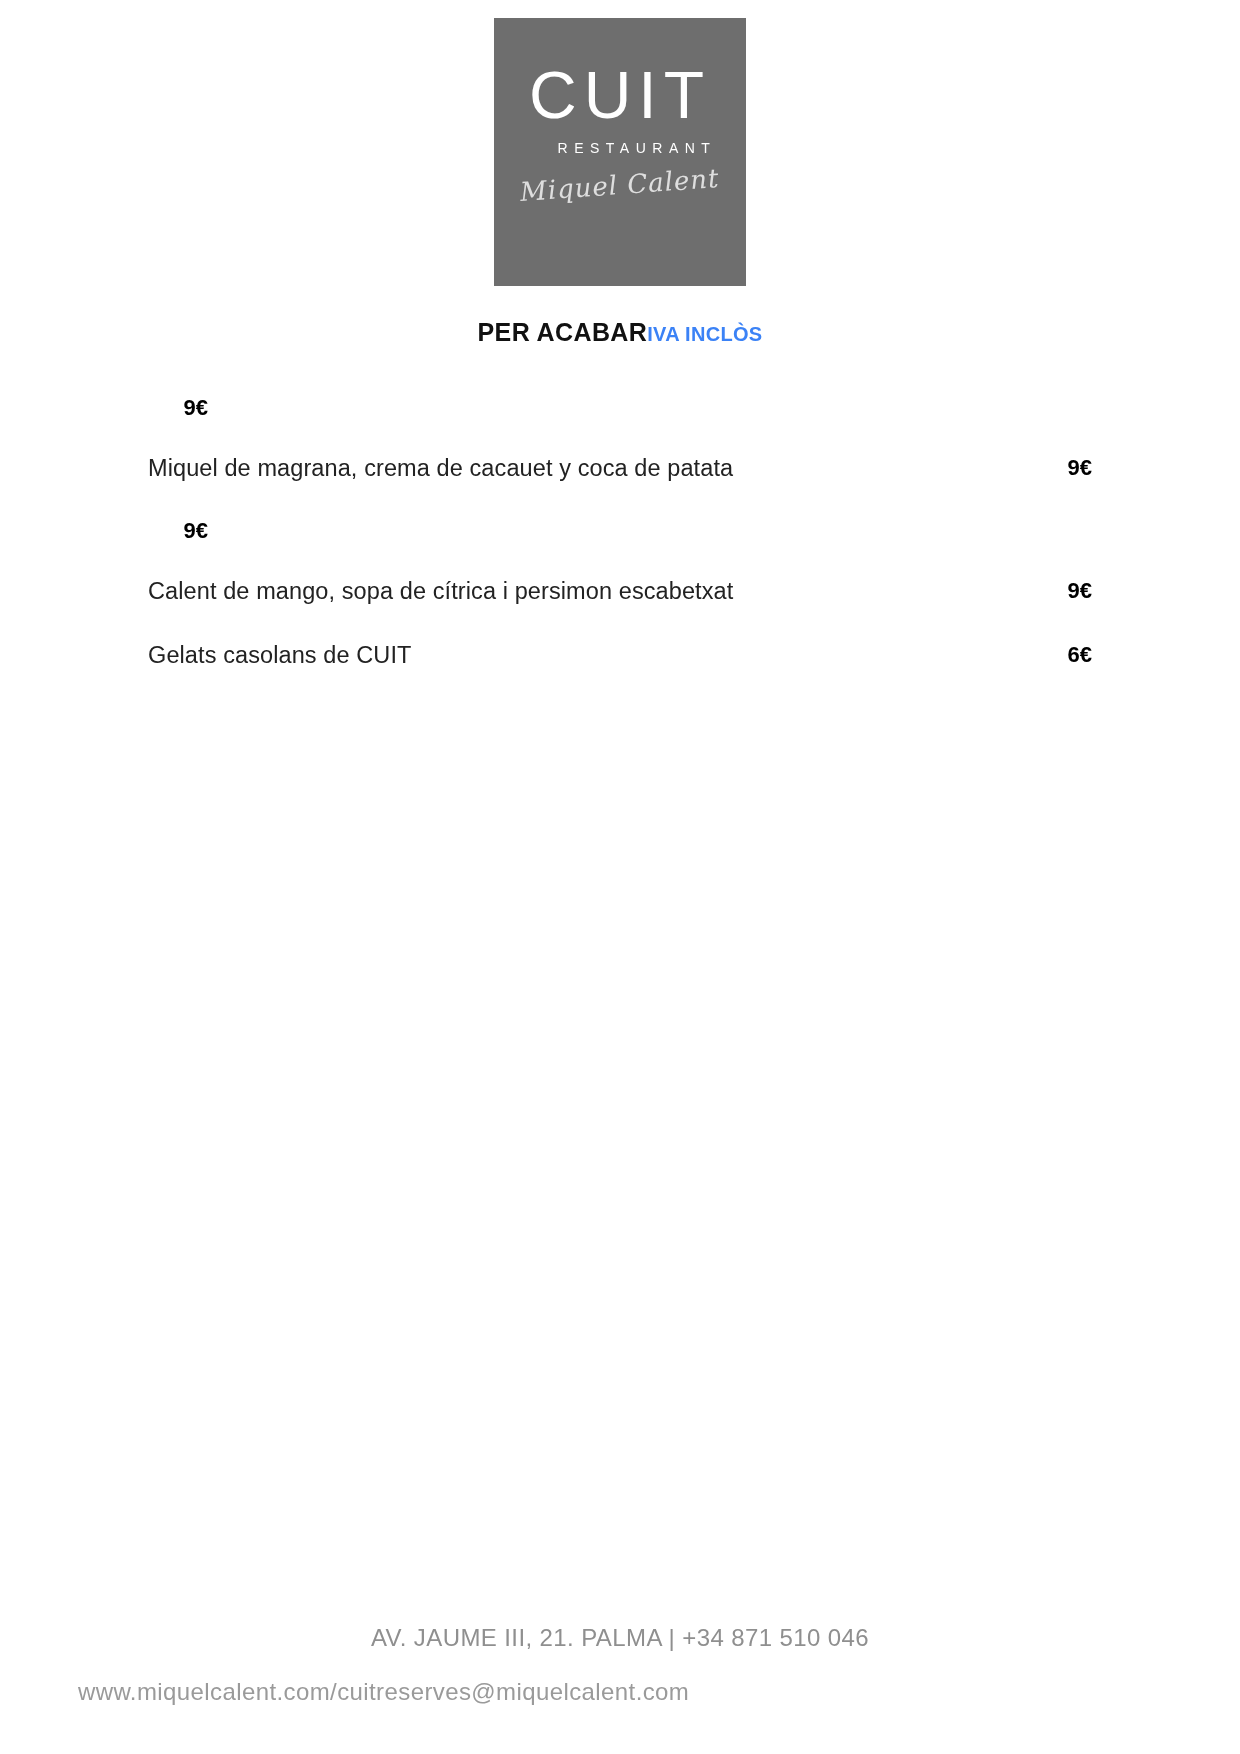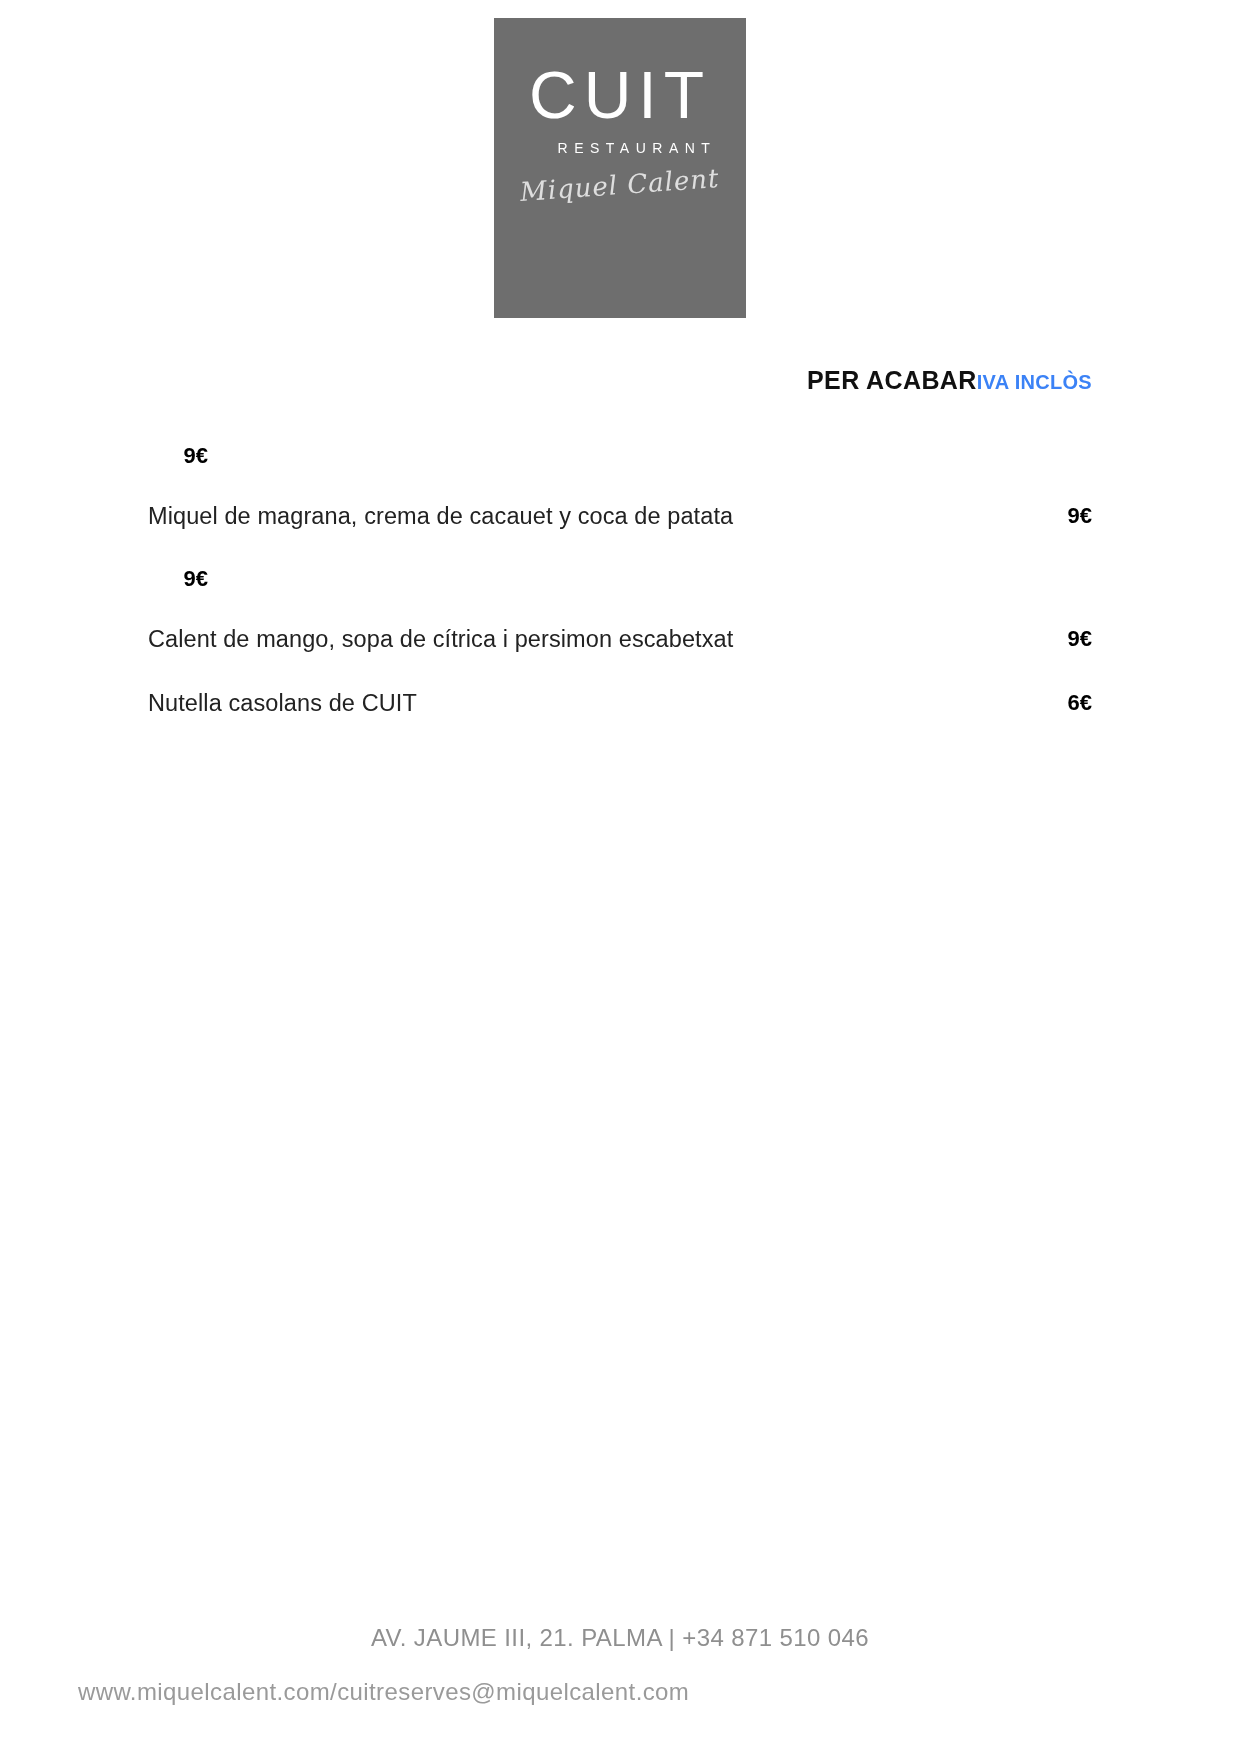--- a/index.html
+++ b/index.html
@@ -23,21 +23,21 @@
     box-sizing: border-box;
   }
 
   
   .logo-wrap {
     position: absolute;
     top: 18px;
     left: 50%;
     transform: translateX(-50%);
     width: 252px;
-    height: 300px;
+    height: 268px;
     background: #6e6e6e;
     display: flex;
     flex-direction: column;
     align-items: center;
     justify-content: flex-start;
   }
   .logo-title {
     margin-top: 44px;
     color: #ffffff;
     font-size: 66px;
@@ -68,23 +68,22 @@
   
   .menu {
     position: absolute;
     top: 318px;
     left: 148px;
     width: 944px;
   }
   .section-head {
     display: flex;
     align-items: baseline;
-    justify-content: flex-end;
+    justify-content: center;
     margin-bottom: 46px;
-    margin-top: 48px;
   }
   .section-title {
     font-size: 25px;
     font-weight: bold;
     letter-spacing: 0.4px;
     color: #111111;
   }
   .vat-note {
     font-size: 20px;
     font-weight: 700;
@@ -175,21 +174,21 @@
     <div class="item">
       <div class="item-price">9€</div>
     </div>
 
     <div class="item">
       <div class="item-name">Calent de mango, sopa de cítrica i persimon escabetxat</div>
       <div class="item-price">9€</div>
     </div>
 
     <div class="item">
-      <div class="item-name">Nutella casolans de CUIT</div>
+      <div class="item-name">Gelats casolans de CUIT</div>
       <div class="item-price">6€</div>
     </div>
 
   </div>
 
   <div class="footer">
     <div class="footer-address">AV. JAUME III, 21. PALMA | +34 871 510 046</div>
     <div class="footer-row">
       <a class="footer-link" href="#">www.miquelcalent.com/cuit</a>
       <a class="footer-link" href="#">reserves@miquelcalent.com</a>

